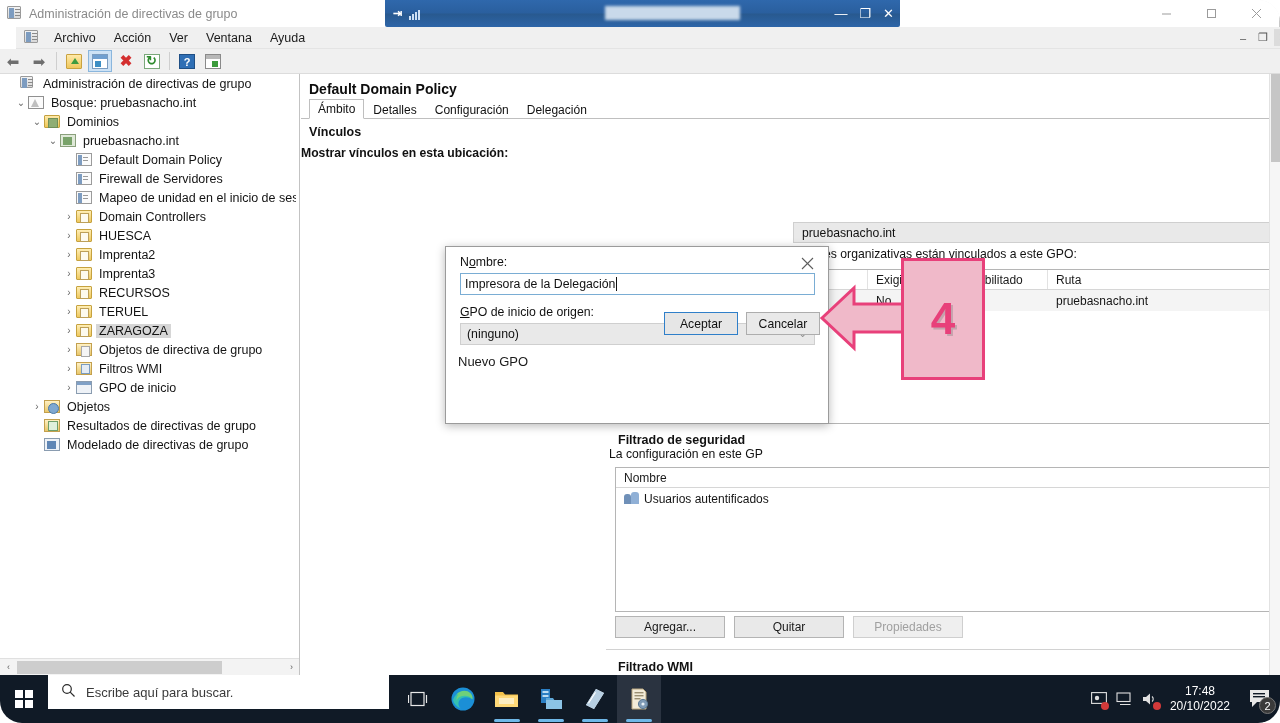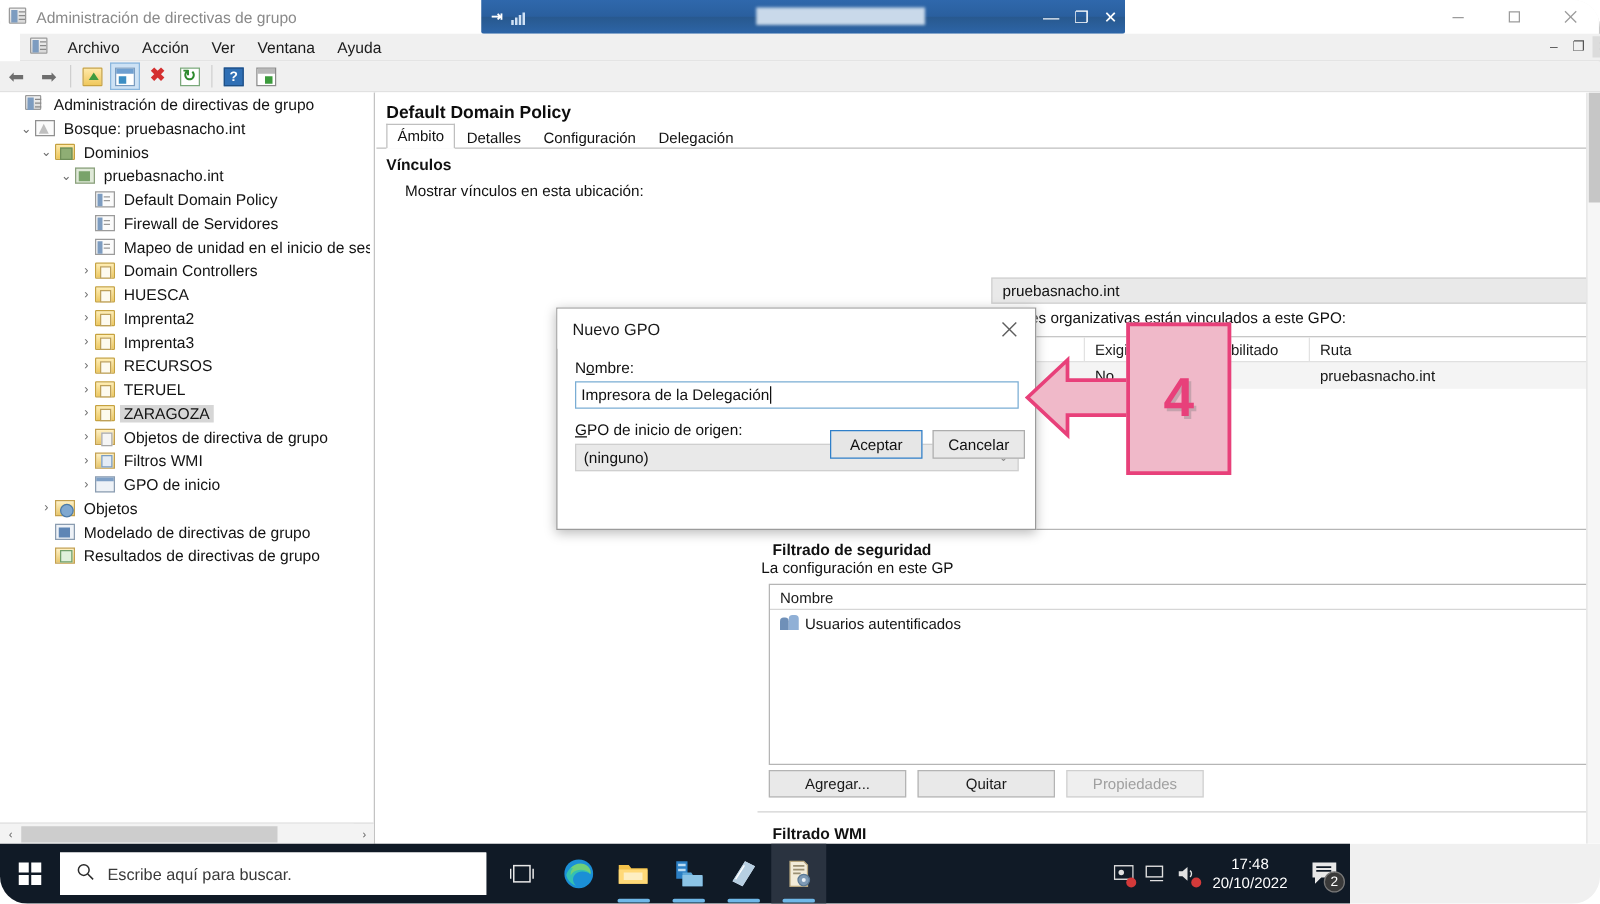--- a/index.html
+++ b/index.html
@@ -236,21 +236,21 @@
     font-size: 12px; color:#111; padding: 2px 8px 2px 8px;
     border: 1px solid transparent; border-bottom: none;
     position: relative; top: 1px;
   }
   .cp-tab.active {
     background:#ffffff; border-color:#bfbfbf; border-bottom: 1px solid #ffffff;
   }
   .sec-head {
     font-size: 12.5px; font-weight: bold; color:#111; padding: 6px 0 3px 8px;
   }
-  .row-line { display:flex; align-items:center; padding-left: 23px; font-size:12.2px; color:#111; }
+  .row-line { display:flex; align-items:center; padding-left: 0; font-size:12.2px; color:#111;font-weight:bold; }
   .ul { text-decoration: underline; }
   #loc-combo {
     position:absolute; left: 492px; top: 148px;
     width: 776px; height: 21px;
     background: #e9e9e9; border:1px solid #cfcfcf;
     display:flex; align-items:center; padding-left:8px;
     font-size:12.2px; color:#111;
   }
   #links-note { position:absolute; left: 309px; top: 173px; font-size:12.2px; color:#111;}
   
@@ -345,22 +345,22 @@
   }
   #annot-num {
     font-size:44px; font-weight:bold; color:#e8407a;
     text-shadow: 2px 2px 0 rgba(120,120,120,.35);
     line-height:1;
   }
   #annot-arrow { position:absolute; left:0; top:22px; width:90px; height:76px;}
 
   
   #taskbar {
-    position:absolute; left:0; bottom:0; width:1080px; height:48px;
-    background:#101a26; display:flex; align-items:center;
+    position:absolute; left:0; bottom:0; width:1280px; height:48px;
+    background:#101a26; display:flex; 
   }
   #start-btn { width:48px; height:48px; display:flex; align-items:center; justify-content:center;}
   .winlogo { width:18px; height:18px; display:grid; grid-template-columns:1fr 1fr; grid-template-rows:1fr 1fr; gap:2px;}
   .winlogo i { background:#ffffff; display:block;}
   #search-box {
     width: 341px; height: 34px; background:#ffffff;
     display:flex; align-items:center; margin-left:0px;
     border:1px solid #ffffff;
   }
   #search-box .mag { margin:0 10px 0 12px; color:#2b2b2b; font-size:14px;}
@@ -568,26 +568,26 @@
             <span class="tico ti-start"></span>
             <span class="tlabel">GPO de inicio</span>
           </div>
 
           <div class="tnode" style="padding-left:30px">
             <span class="twist">›</span>
             <span class="tico ti-sites"></span>
             <span class="tlabel">Objetos</span>
           </div>
           <div class="tnode" style="padding-left:44px">
+            <span class="tico ti-results"></span>
+            <span class="tlabel">Resultados de directivas de grupo</span>
+          </div>
+          <div class="tnode" style="padding-left:44px">
             <span class="tico ti-model"></span>
             <span class="tlabel">Modelado de directivas de grupo</span>
-          </div>
-          <div class="tnode" style="padding-left:44px">
-            <span class="tico ti-results"></span>
-            <span class="tlabel">Resultados de directivas de grupo</span>
           </div>
         </div>
 
         <div id="tree-hscroll">
           <span class="sb-arrow">‹</span>
           <span class="sb-track">
               <span class="sb-thumb"></span>
             </span>
           <span class="sb-arrow">›</span>
         </div>
@@ -656,44 +656,44 @@
         <div id="wmi-note">Este GPO está vinculado al siguiente filtro WMI:</div>
 
         <div id="cp-vscroll">
           <div id="cp-vthumb"></div>
         </div>
       </div>
     </div>
   </div>
 
   <div id="dialog">
+    <div id="dlg-body">
+      <div class="dlg-label"><span class="ul" style="text-decoration:none">N</span><span style="text-decoration:underline">o</span><span>mbre:</span></div>
+      <div id="dlg-input">
+        <span>Impresora de la Delegación</span>
+          <span class="caret"></span>
+      </div>
+      <div class="dlg-label" style="margin-top:10px"><span style="text-decoration:underline">G</span><span>PO de inicio de origen:</span></div>
+      <div id="dlg-combo">
+        <span>(ninguno)</span>
+        <span class="chev">⌄</span>
+      </div>
+      <div id="dlg-buttons">
+        <span class="dbtn default">Aceptar</span>
+        <span class="dbtn">Cancelar</span>
+      </div>
+    </div>
     <div id="dlg-title">
       <span>Nuevo GPO</span>
       <span id="dlg-close">
         <svg width="13" height="13" viewBox="0 0 13 13">
             <line x1="1" y1="1" x2="12" y2="12" stroke="#5d5d5d" stroke-width="1.1"></line>
             <line x1="12" y1="1" x2="1" y2="12" stroke="#5d5d5d" stroke-width="1.1"></line>
           </svg>
       </span>
-    </div>
-    <div id="dlg-body">
-      <div class="dlg-label"><span class="ul" style="text-decoration:none">N</span><span style="text-decoration:underline">o</span><span>mbre:</span></div>
-      <div id="dlg-input">
-        <span>Impresora de la Delegación</span>
-          <span class="caret"></span>
-      </div>
-      <div class="dlg-label" style="margin-top:10px"><span style="text-decoration:underline">G</span><span>PO de inicio de origen:</span></div>
-      <div id="dlg-combo">
-        <span>(ninguno)</span>
-        <span class="chev">⌄</span>
-      </div>
-      <div id="dlg-buttons">
-        <span class="dbtn default">Aceptar</span>
-        <span class="dbtn">Cancelar</span>
-      </div>
     </div>
   </div>
 
   <div id="annot">
     <svg id="annot-arrow" viewBox="0 0 90 76">
       <polygon points="2,38 34,8 34,24 90,24 90,52 34,52 34,68" fill="#f0b9c9" stroke="#e8407a" stroke-width="3" stroke-linejoin="miter"></polygon>
     </svg>
     <div id="annot-box">
       <span id="annot-num">4</span>
     </div>

